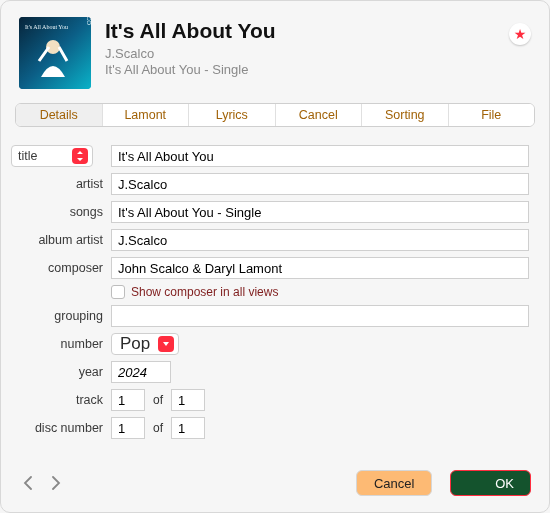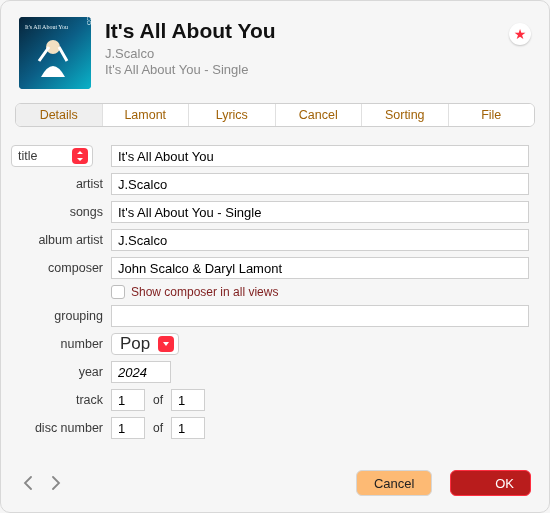--- a/index.html
+++ b/index.html
@@ -119,21 +119,21 @@
     width:18px;height:22px;display:flex;align-items:center;justify-content:center;
     color:#888;cursor:pointer;font-size:16px;
   }
   .spacer{flex:1}
   .btn{
     height:26px;min-width:76px;border-radius:6px;padding:0 16px;
     display:flex;align-items:center;justify-content:center;
     font-size:13px;cursor:pointer;
   }
   .btn.cancel{background:#fdba74;border:1px solid #d6d6d6;color:#222;text-align:right;}
-  .btn.ok{background:#b91c1c;border:1px solid #ff2d3f;color:#fff;margin-left:8px;padding-left:44px;}
+  .btn.ok{background:#14532d;border:1px solid #ff2d3f;color:#fff;margin-left:8px;padding-left:44px;}
 </style>
 </head>
 <body>
 
 <div class="header">
   <div class="art">
     <svg viewBox="0 0 72 72">
       <rect width="72" height="72" fill="url(#g)"></rect>
       <defs>
           <linearGradient id="g" x1="0" y1="0" x2="1" y2="1">

